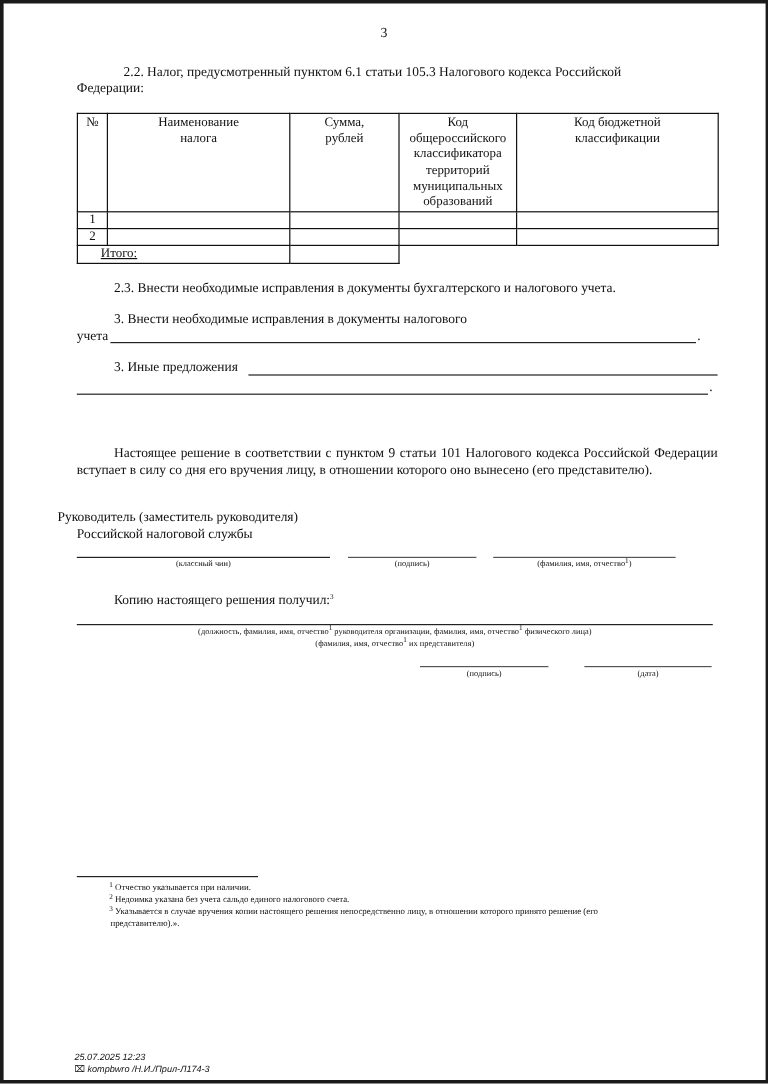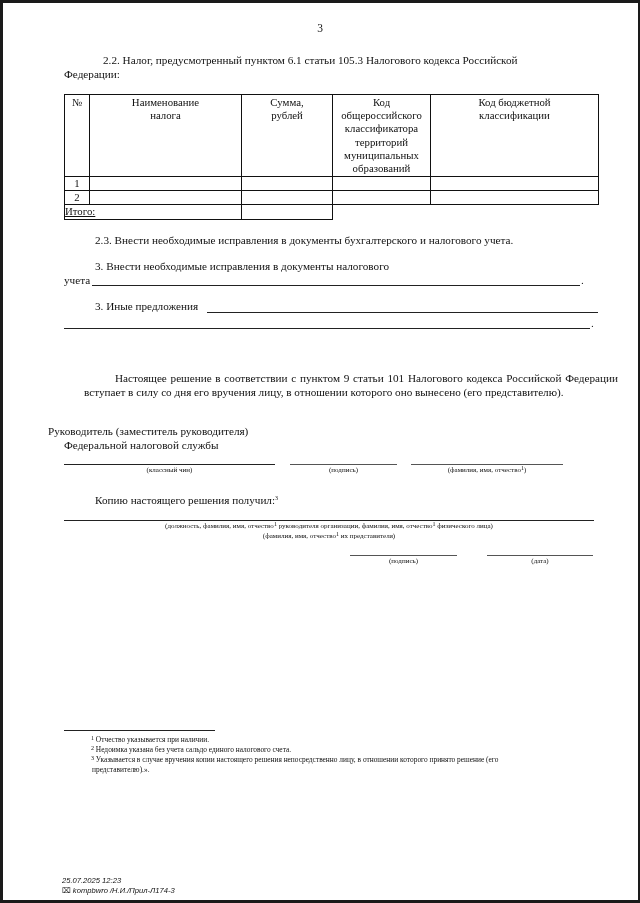--- a/index.html
+++ b/index.html
@@ -14,36 +14,36 @@
       box-sizing: border-box;
       border-left: 3px solid #1a1a1a;
       border-right: 2px solid #1a1a1a;
       border-top: 3px solid #1a1a1a;
       border-bottom: 3px solid #1a1a1a;
       pointer-events: none;
     }
     .abs { position: absolute; }
     .t { font-size: 11.2px; line-height: 14px; white-space: nowrap; }
     .page-num { left: 0; width: 640px; text-align: center; top: 22px; font-size: 11.5px; }
-    .para { left: 64px; width: 534px; font-size: 11.2px; line-height: 14px; margin-left: 20px; }
+    .para { left: 64px; width: 534px; font-size: 11.2px; line-height: 14px; }
     .indent { text-indent: 31px; }
     .justify { text-align: justify; }
 
     
     table.tax {
       position: absolute; left: 64px; top: 94px;
       border-collapse: collapse; font-size: 10.8px; line-height: 13.2px;
     }
     table.tax td {
       border: 1px solid #111; vertical-align: top; text-align: center; padding: 1px 2px 0 2px;
       box-sizing: border-box;
     }
     table.tax tr.hdr td { height: 82px; }
     table.tax tr.row td { height: 14px; padding-top: 0; }
-    table.tax td.total-label { text-align: left; padding-left: 0; text-decoration: underline; }
+    table.tax td.total-label { text-align: left; padding-left: 19px; text-decoration: underline; }
     table.tax td.noborder { border: none; }
 
     .line { position: absolute; height: 0; border-top: 1px solid #222; }
     .line.gray { border-top-color: #555; }
     .cap { position: absolute; font-size: 7px; line-height: 9px; text-align: center; white-space: nowrap; }
     .cap sup, .fn sup, .t sup { font-size: 6px; vertical-align: top; position: relative; top: -2px; }
     .fn { position: absolute; font-size: 7.4px; line-height: 10.5px; white-space: nowrap; }
     .stamp { position: absolute; left: 62px; font-size: 7.6px; line-height: 9.5px; font-style: italic;
       font-family: "Liberation Sans", "DejaVu Sans", sans-serif; }
   </style>
@@ -112,21 +112,21 @@
 <div class="abs t" style="left:581px; top:273px;">.</div>
 
 <div class="abs t" style="left:95px; top:299px;">3. Иные предложения</div>
 <div class="line" style="left:207px; top:312px; width:391px;"></div>
 <div class="line" style="left:64px; top:328px; width:526px;"></div>
 <div class="abs t" style="left:591px; top:316px;">.</div>
 
 <div class="abs para indent justify" style="top:371px;">Настоящее решение в соответствии с пунктом 9 статьи 101 Налогового кодекса Российской Федерации вступает в силу со дня его вручения лицу, в отношении которого оно вынесено (его представителю).</div>
 
 <div class="abs t" style="left:48px; top:424px;">Руководитель (заместитель руководителя)</div>
-<div class="abs t" style="left:64px; top:438px;">Федеральной налоговой службы</div>
+<div class="abs t" style="left:64px; top:438px;">Российской налоговой службы</div>
 
 <div class="line" style="left:64px; top:464px; width:211px;"></div>
 <div class="line gray" style="left:290px; top:464px; width:107px;"></div>
 <div class="line gray" style="left:411px; top:464px; width:152px;"></div>
 <div class="cap" style="left:64px; width:211px; top:466px;">(классный чин)</div>
 <div class="cap" style="left:290px; width:107px; top:466px;">(подпись)</div>
 <div class="cap" style="left:411px; width:152px; top:466px;"><span>(фамилия, имя, отчество</span><sup>1</sup><span>)</span></div>
 
 <div class="abs t" style="left:95px; top:493px;"><span>Копию настоящего решения получил:</span><sup>3</sup></div>
 <div class="line" style="left:64px; top:520px; width:530px;"></div>

